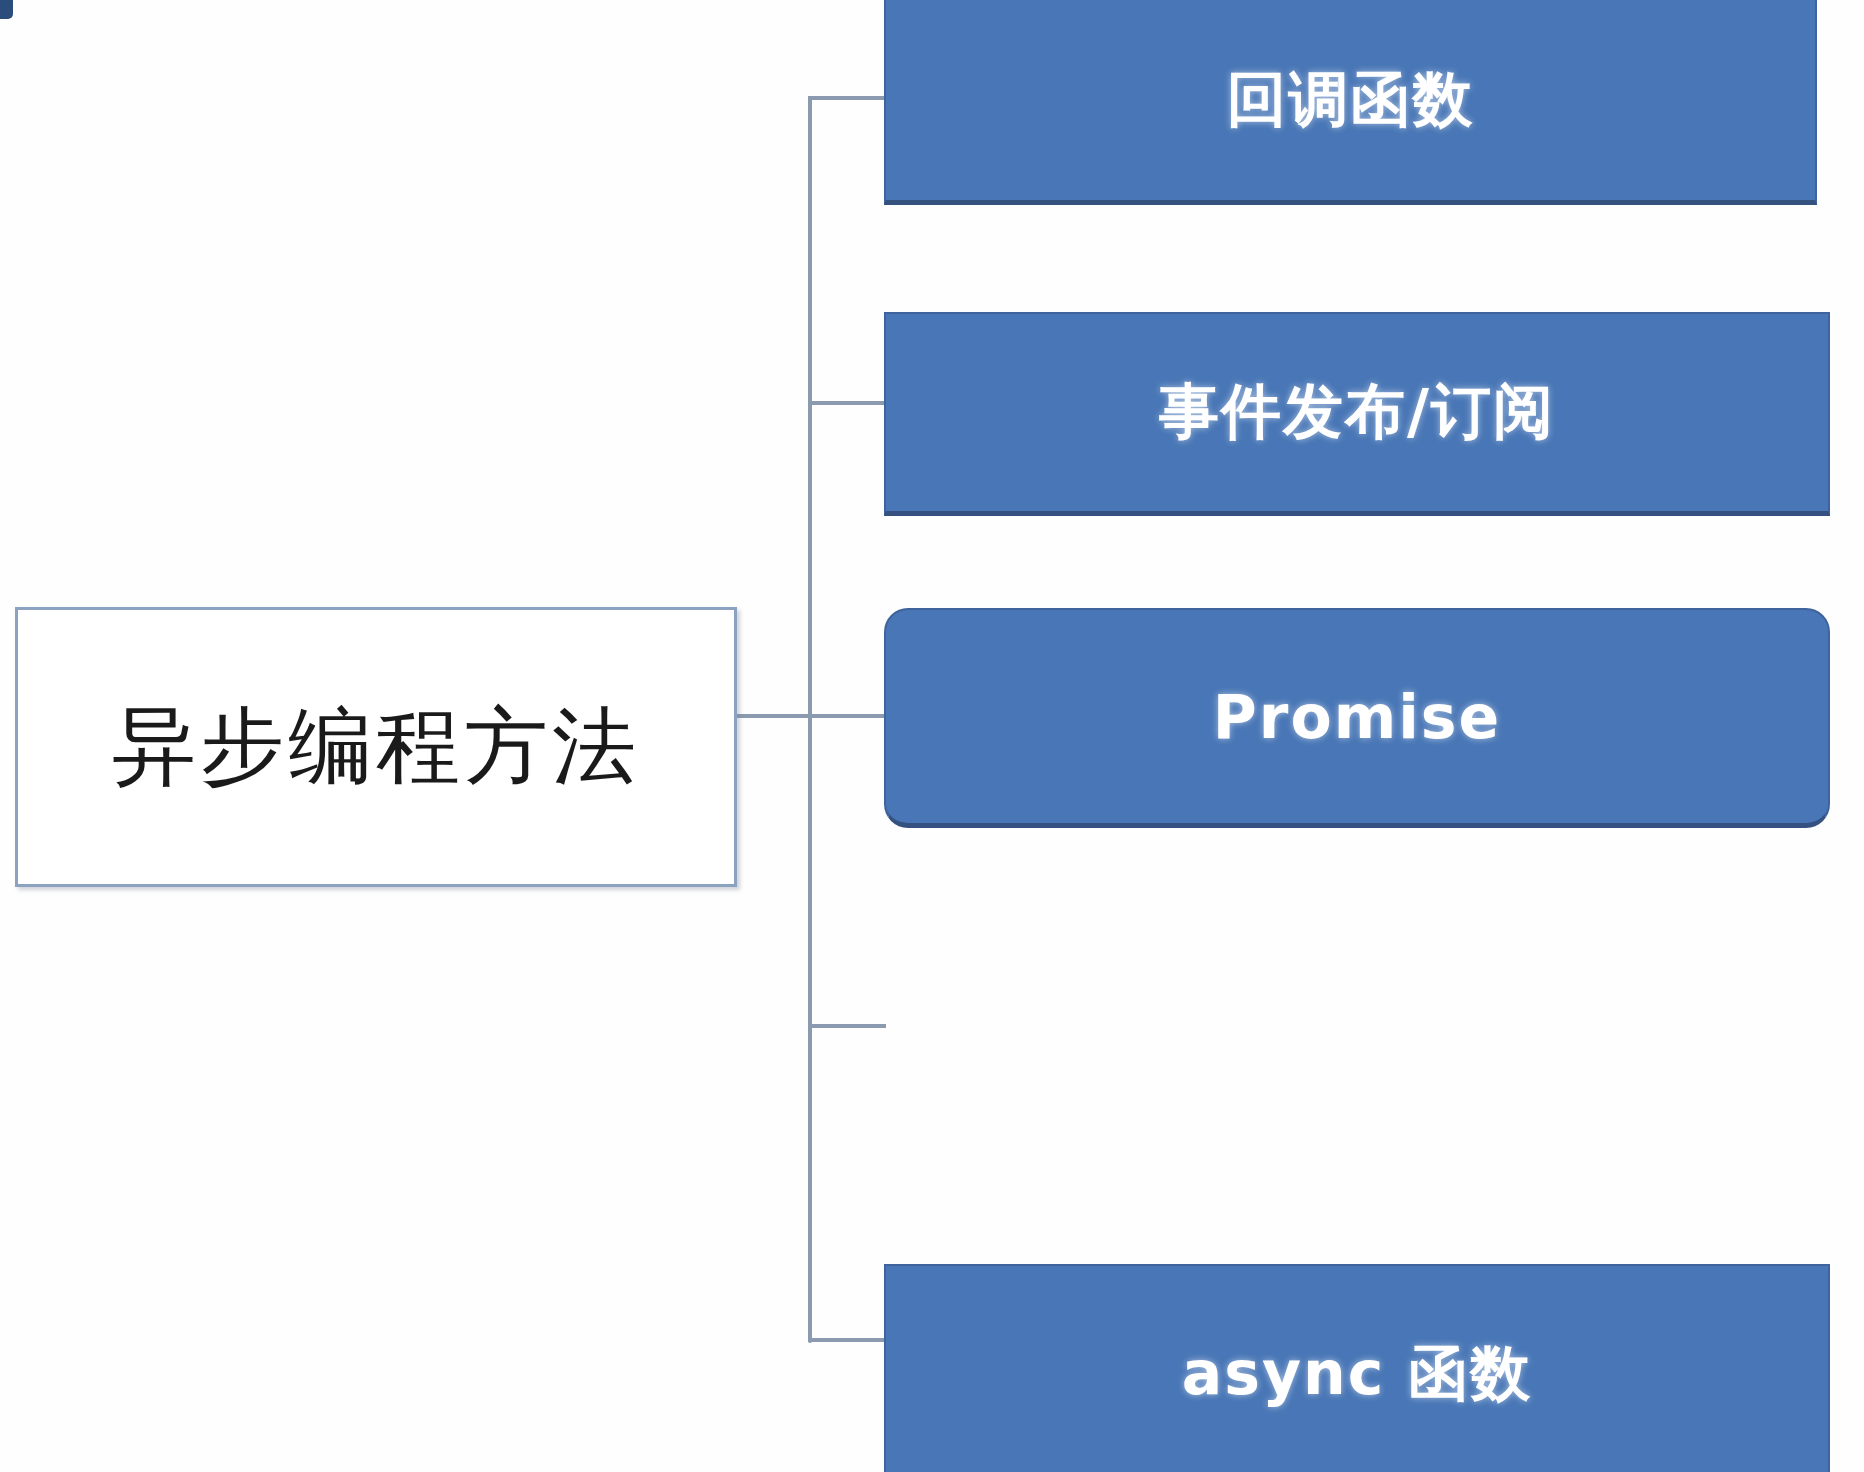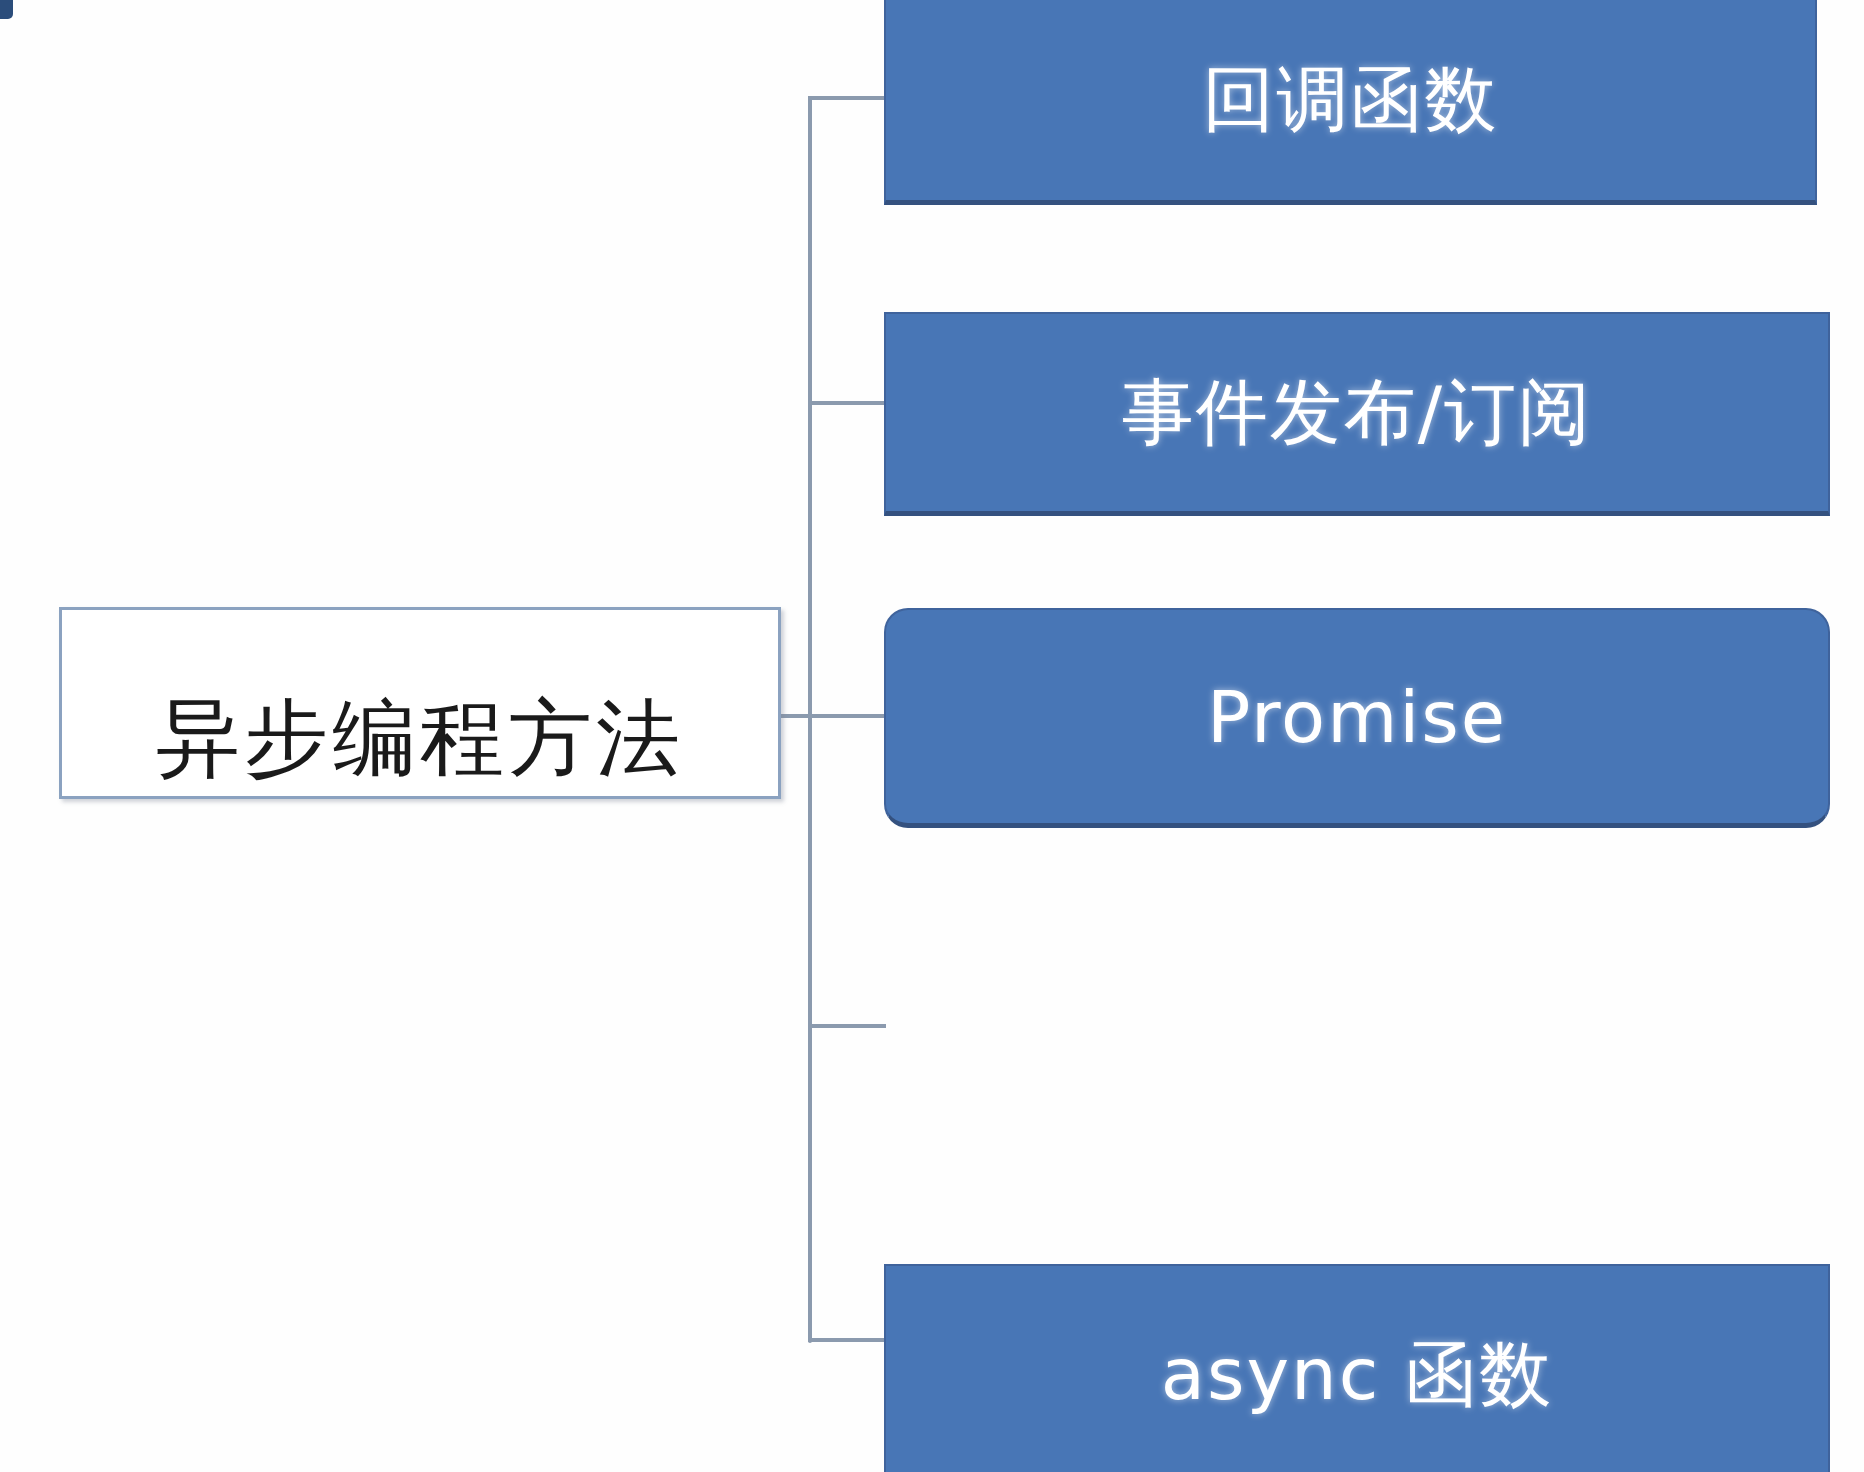--- a/index.html
+++ b/index.html
@@ -45,49 +45,48 @@
   }
   .connector.stub { height: 4px; }
   .stub-1 { left: 808px; top: 96px;  width: 78px; }
   .stub-2 { left: 808px; top: 401px; width: 78px; }
   .stub-3 { left: 735px; top: 714px; width: 151px; }
   .stub-4 { left: 808px; top: 1024px; width: 78px; }
   .stub-5 { left: 808px; top: 1338px; width: 78px; }
   .root-node {
     position: absolute;
     left: 15px; top: 607px;
-    width: 722px; height: 192px;
+    width: 722px; height: 280px;
     background: var(--root-fill);
     border: 3px solid var(--root-border);
     box-shadow: 3px 3px 4px rgba(120,130,145,0.35);
     display: flex;
-    align-items: flex-end;
+    align-items: center;
     justify-content: center;
-    margin-left: 44px;
   }
   .root-node .label {
     font-size: 84px;
     font-weight: 500;
     letter-spacing: 4px;
     color: var(--root-text);
     white-space: nowrap;
   }
   .branch-node {
     position: absolute;
     left: 884px;
     background: var(--node-fill);
     border: 2px solid var(--node-border-top);
     border-bottom: 5px solid var(--node-border);
     display: flex;
     align-items: center;
     justify-content: center;
   }
   .branch-node .label {
-    font-size: 72px;
-    font-weight: 400;
+    font-size: 60px;
+    font-weight: 700;
     letter-spacing: 2px;
     color: var(--node-text);
     text-shadow: 0 0 7px rgba(255,255,255,0.55);
     white-space: nowrap;
   }
   .node-1 { top: 0;      width: 933px; height: 205px; border-top: none; }
   .node-2 { top: 301px;  width: 946px; height: 204px; margin-top: 11px; }
   .node-3 { top: 608px;  width: 946px; height: 220px; border-radius: 24px; }
   .node-4 { top: 920px;  width: 946px; height: 213px; }
   .node-5 { top: 1264px; width: 946px; height: 224px; }

